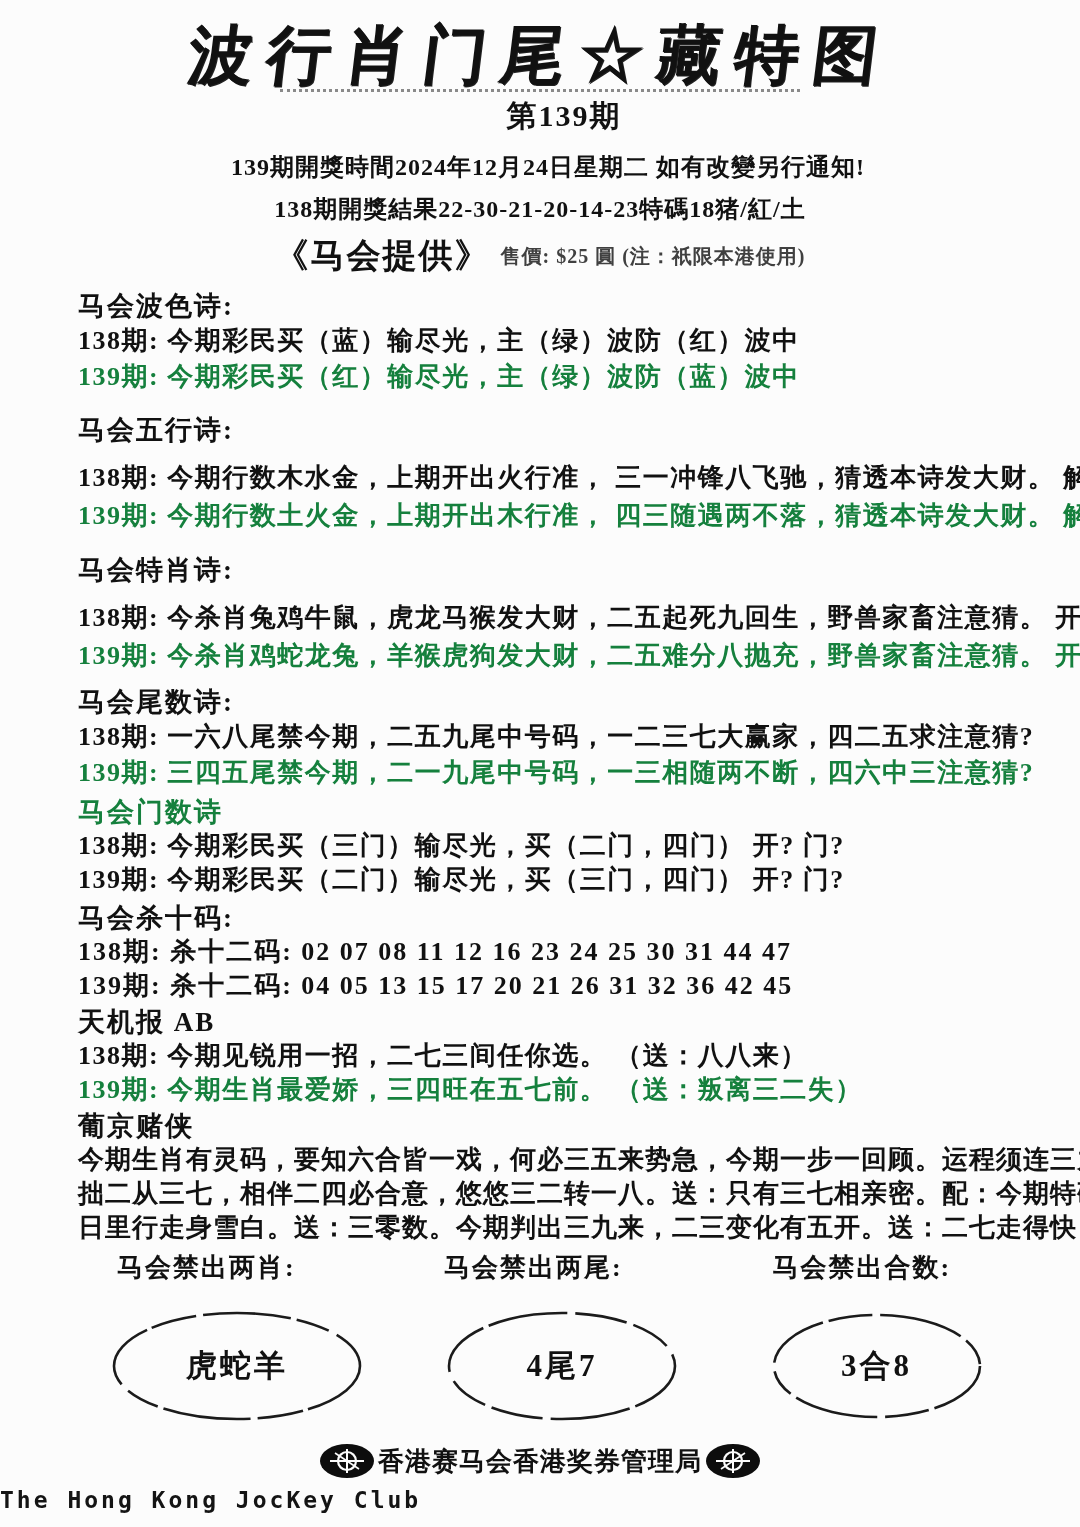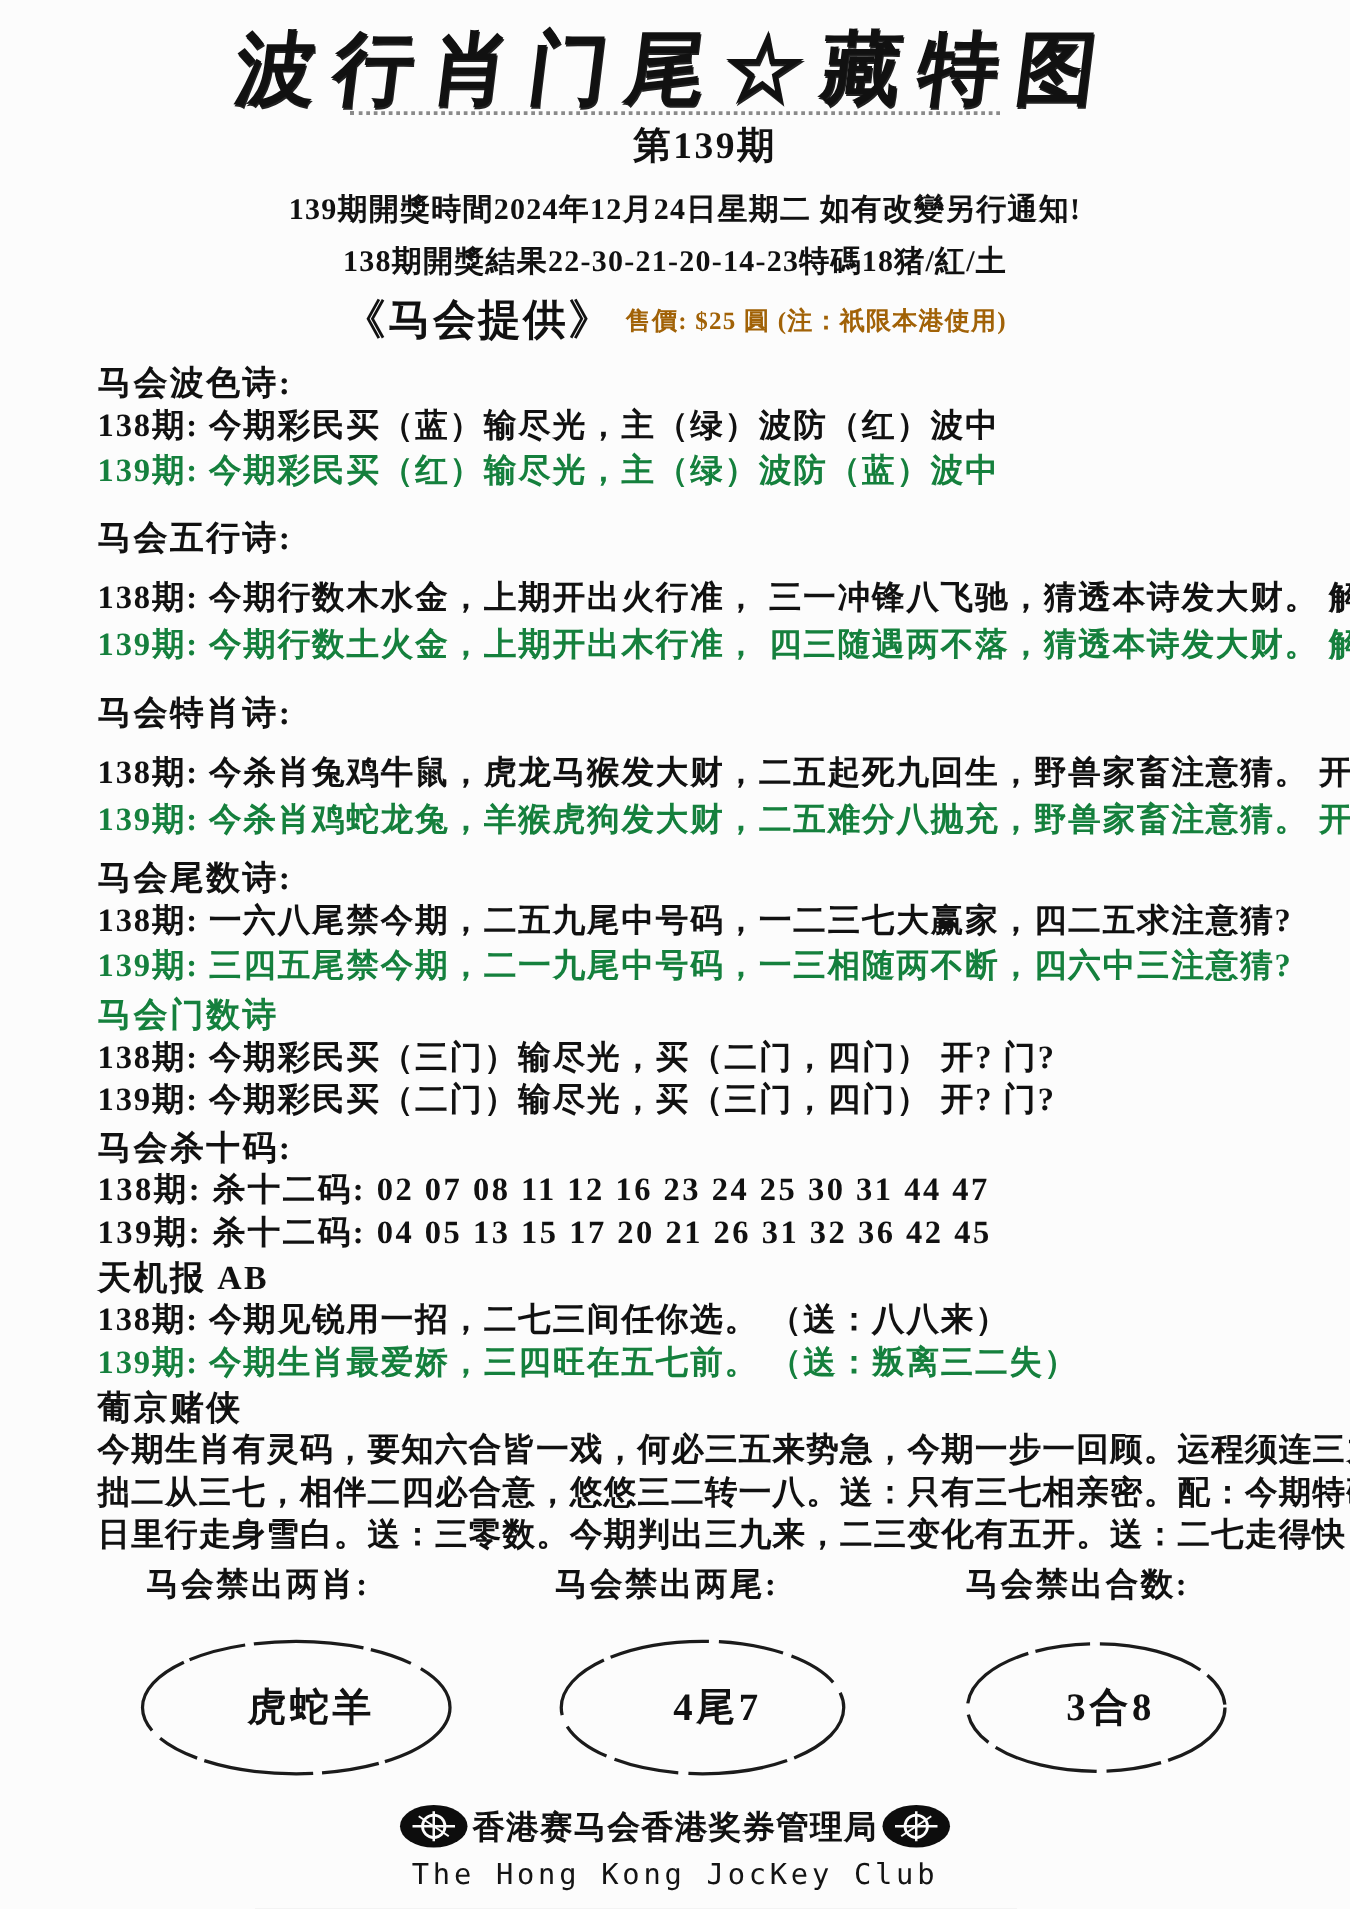--- a/index.html
+++ b/index.html
@@ -46,21 +46,21 @@
     margin-top:8px;
     text-align:center;
     white-space:nowrap;
   }
   .provider{
     font-size:34px;font-weight:900;letter-spacing:2px;
     vertical-align:middle;
   }
   .price{
     font-size:20px;font-weight:800;letter-spacing:1px;
-    vertical-align:middle;color:#a16207;
+    vertical-align:middle;color:#404040;
     margin-left:6px;
   }
   
   .sec{padding-left:78px;}
   .sec-h{
     font-size:27px;font-weight:900;letter-spacing:2px;line-height:34px;
   }
   .sec-line{
     font-size:26px;font-weight:800;letter-spacing:1.5px;line-height:36px;
     white-space:nowrap;
@@ -99,36 +99,36 @@
   .c3 .forbid-label{padding-left:17px;}
   .oval-wrap{
     position:relative;margin-top:22px;
     width:260px;height:118px;
   }
   .c1 .oval-wrap{margin-left:75px;}
   .c2 .oval-wrap{margin-left:43px;width:240px;}
   .c3 .oval-wrap{margin-left:11px;width:220px;}
   .oval-wrap svg{position:absolute;left:0;top:0;width:100%;height:100%;}
   .oval-text{
-    position:absolute;left:12px;top:0;width:100%;height:100%;
+    position:absolute;left:0;top:0;width:100%;height:100%;
     display:flex;align-items:center;justify-content:center;
     font-size:31px;font-weight:900;letter-spacing:3px;
   }
   
   .footer-cn{
     margin-top:16px;
     display:flex;align-items:center;justify-content:center;gap:2px;
     font-size:26px;font-weight:800;letter-spacing:1px;
   }
   .badge{width:58px;height:40px;}
   .footer-en{
     margin-top:6px;
-    text-align:center;
+    text-align:left;
     font-family:"DejaVu Sans Mono","Liberation Mono",monospace;
-    font-size:23px;font-weight:400;letter-spacing:3px;
+    font-size:23px;font-weight:700;letter-spacing:3px;
     color:#141414;
   }
 </style>
 </head>
 <body>
 
 <div class="page">
 
   <div class="title">波行肖门尾☆藏特图</div>
   <div class="title-underline"></div>

